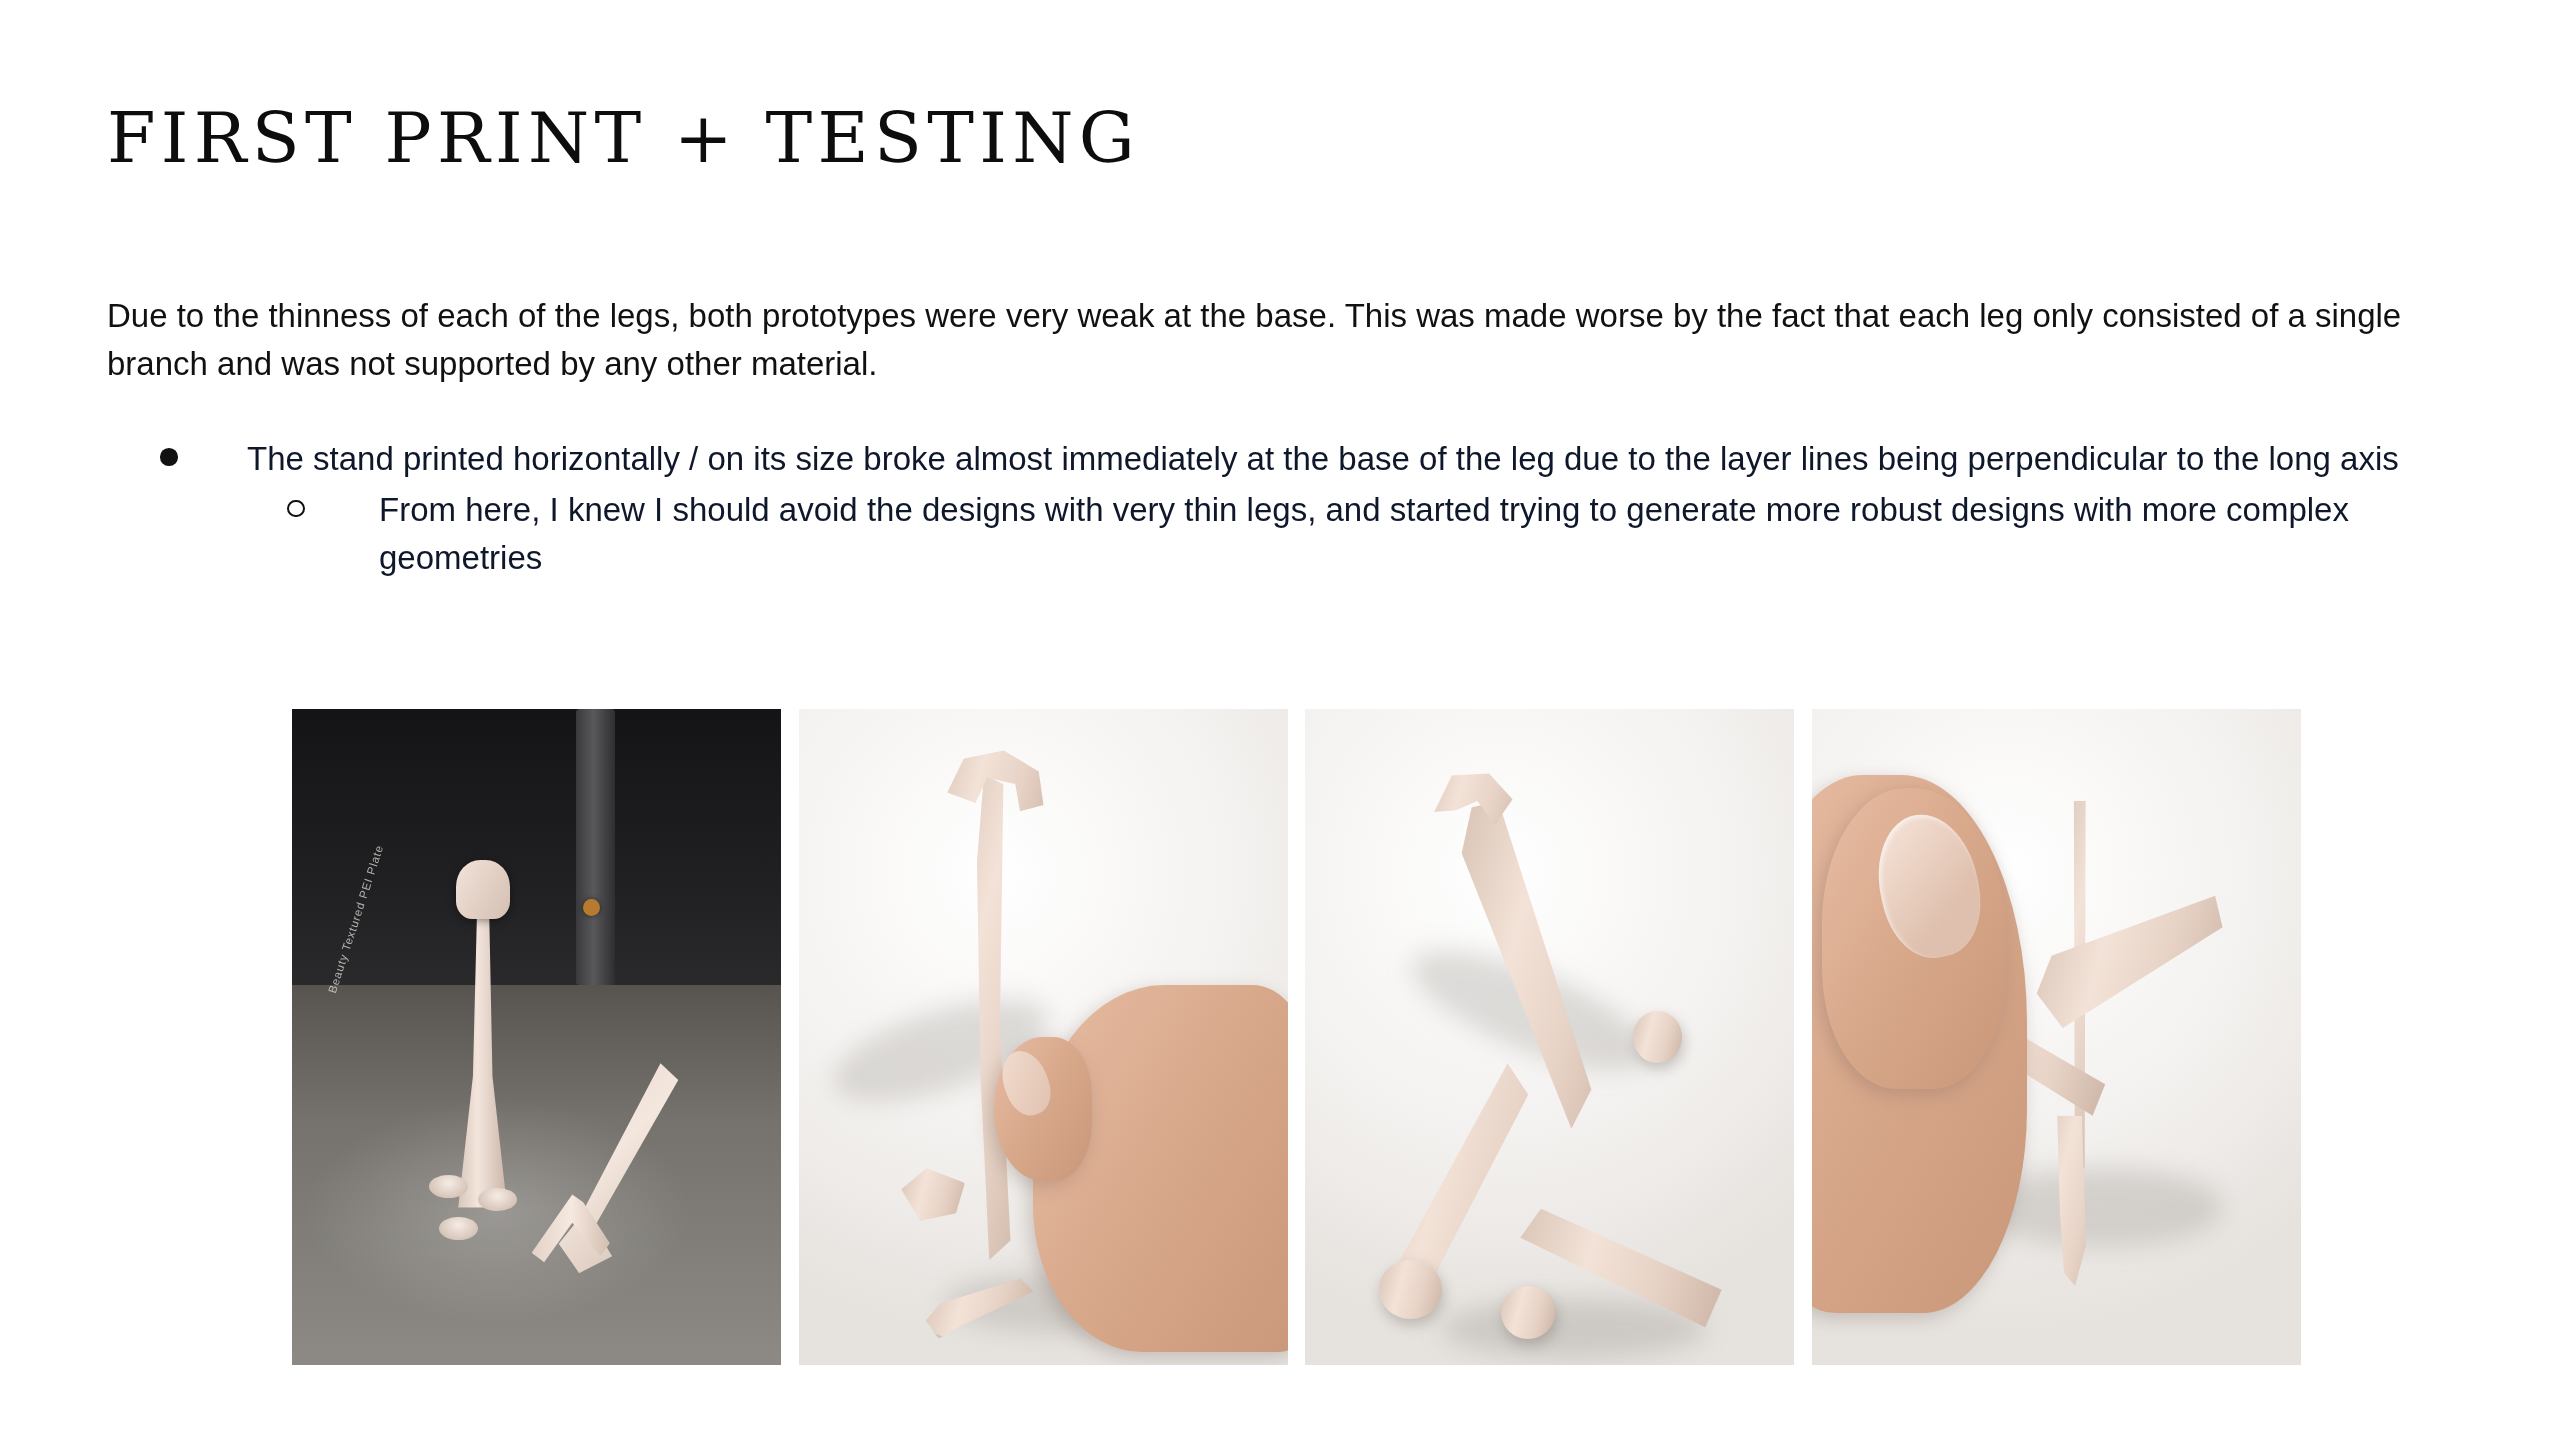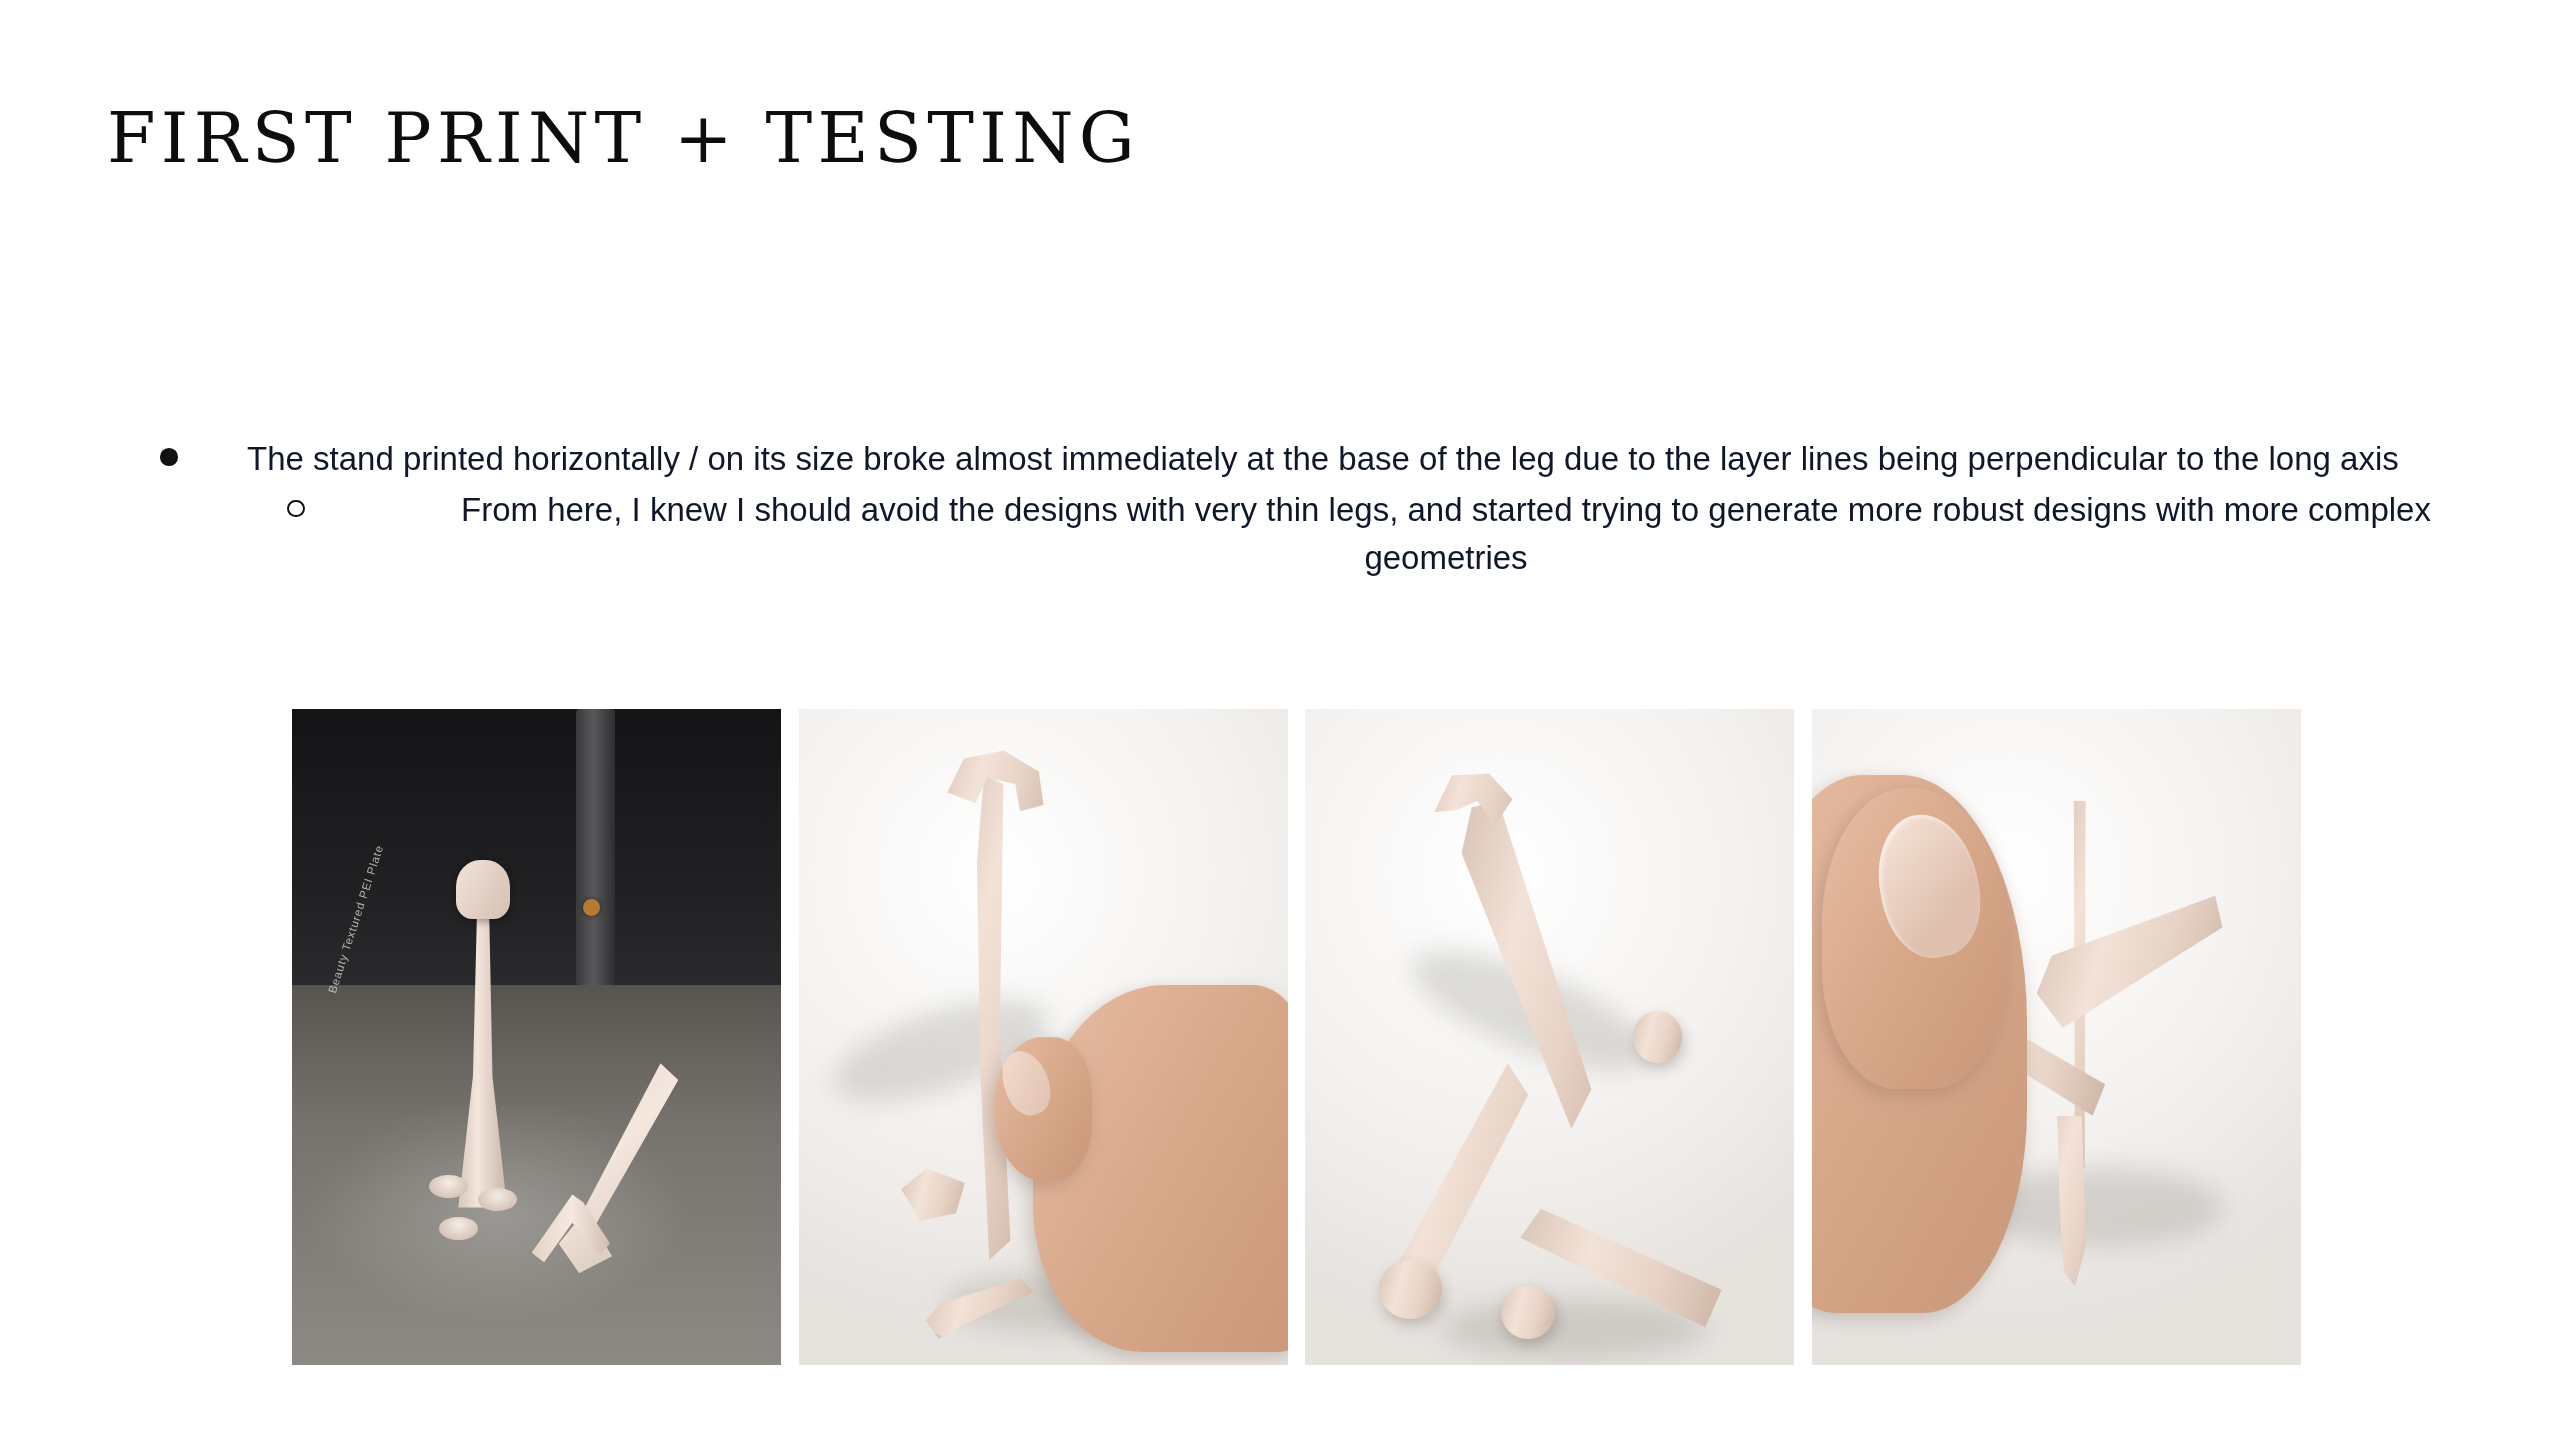--- a/index.html
+++ b/index.html
@@ -63,21 +63,20 @@
     position: absolute;
     left: 53px;
     top: 0;
     font-size: 28px;
     line-height: 1.7;
   }
   ul.level2 {
     list-style: none;
     margin: 3.5px 0 0 0;
     padding: 0;
-    text-align: center;
   }
   ul.level2 > li {
     position: relative;
     padding-left: 132px;
     margin-bottom: 1.8px;
   }
   ul.level2 > li > .marker {
     position: absolute;
     left: 40px;
     top: 0;
@@ -315,20 +314,21 @@
     border-radius: 50%;
   }
 </style>
 </head>
 <body>
 
 <div class="slide">
 
   <div class="slide-title">FIRST PRINT + TESTING</div>
 
+  <div class="body-text">Due to the thinness of each of the legs, both prototypes were very weak at the base. This was made worse by the fact that each leg only consisted of a single branch and was not supported by any other material.</div>
 
   <div class="bullets">
     <ul class="level1">
       <li>
         <span class="marker"><span class="marker-solid"></span></span>
         <span>The stand printed horizontally / on its size broke almost immediately at the base of the leg due to the layer lines being perpendicular to the long axis</span>
         <ul class="level2">
           <li>
             <span class="marker"><span class="marker-hollow"></span></span>
             <span>From here, I knew I should avoid the designs with very thin legs, and started trying to generate more robust designs with more complex geometries</span>

